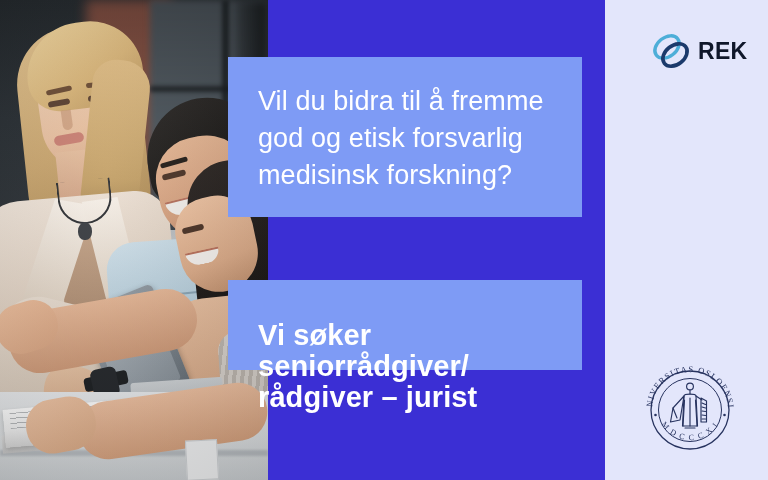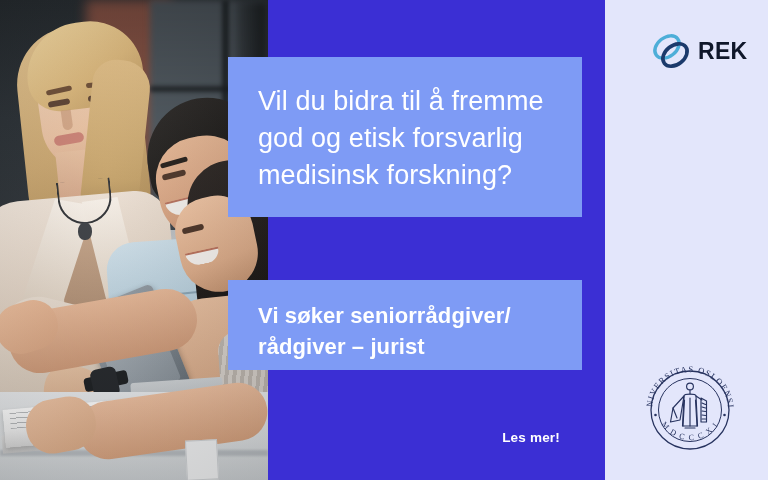--- a/index.html
+++ b/index.html
@@ -333,24 +333,25 @@
     font-size:27px;
     line-height:37px;
     font-weight:400;
     letter-spacing:.1px;
   }
   .tbox-2 {
     left:228px; top:280px; width:354px; height:90px;
     padding:20px 30px 0 30px;
   }
   .tbox-2 .subhead {
-    font-size:22px;
+    font-size:29px;
     line-height:31px;
     font-weight:bold;
     letter-spacing:.1px;
+    margin-top:20px;
   }
 
   .cta {
     position:absolute;
     left:228px; top:430px; width:354px;
     text-align:right;
     padding-right:22px;
     color:#ffffff;
     font-size:13.5px;
     font-weight:bold;
@@ -454,23 +455,20 @@
   <div class="panel-right"></div>
 
   <div class="tbox tbox-1">
     <div class="headline">Vil du bidra til å fremme god og etisk forsvarlig medisinsk forskning?</div>
   </div>
 
   <div class="tbox tbox-2">
     <div class="subhead">Vi søker seniorrådgiver/ rådgiver – jurist</div>
   </div>
 
-  <div class="cta">
-    <span>Les mer!</span>
-  </div>
 
   <div class="rek-logo">
     <svg class="rek-mark" viewBox="0 0 46 44">
       <ellipse cx="19" cy="18" rx="13.5" ry="9.5" transform="rotate(-38 19 18)" fill="none" stroke="#4DAED8" stroke-width="3.4"></ellipse>
       <ellipse cx="27" cy="26" rx="13.5" ry="9.5" transform="rotate(-38 27 26)" fill="none" stroke="#1B3A6B" stroke-width="3.6"></ellipse>
     </svg>
     <span class="rek-word">REK</span>
   </div>
 
   <svg class="uio-seal" viewBox="0 0 100 100">

